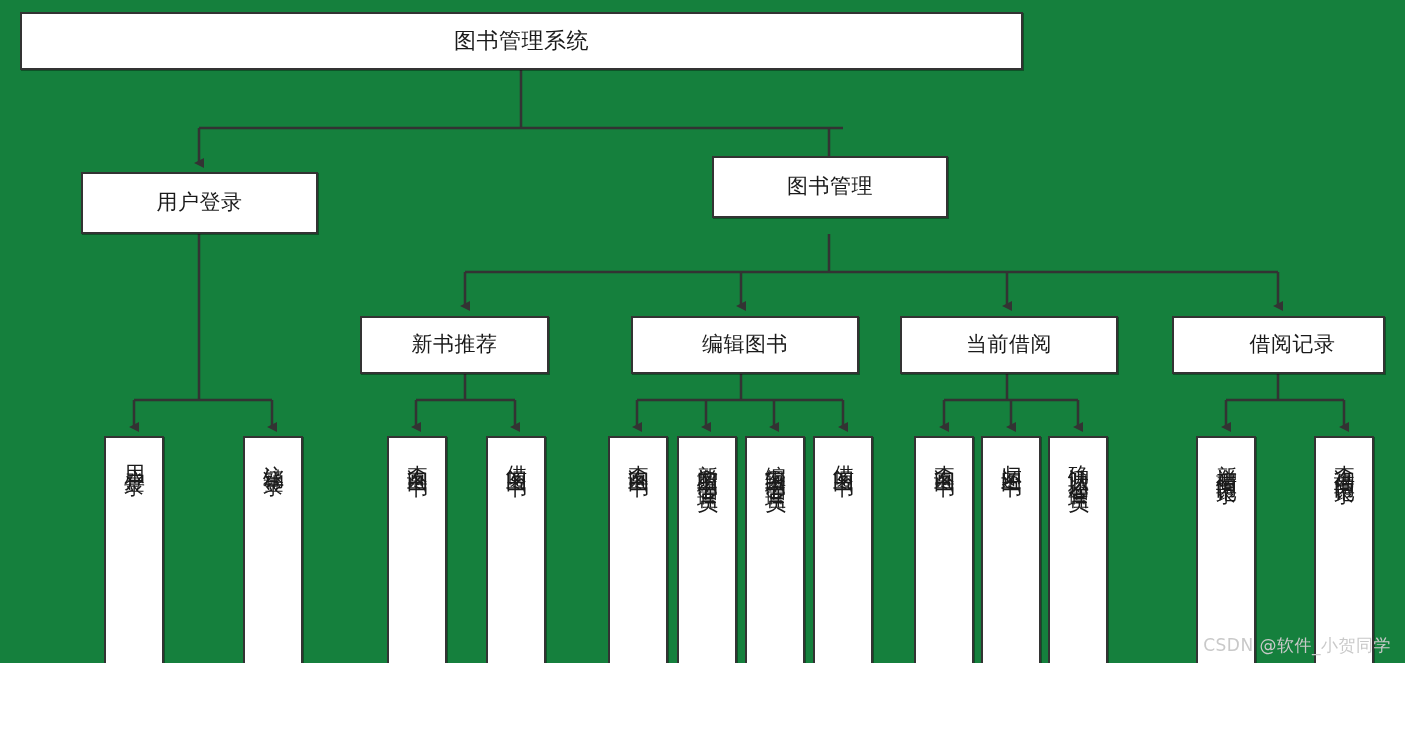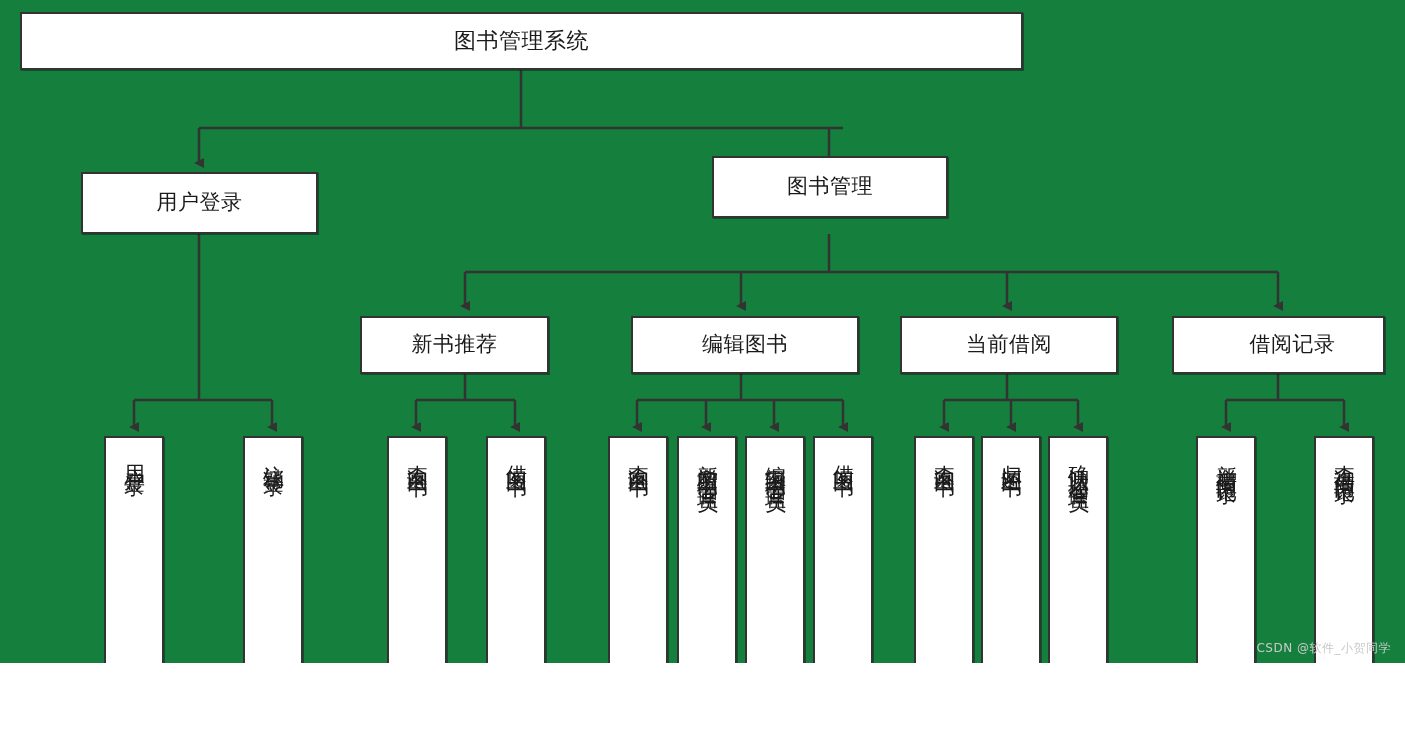--- a/index.html
+++ b/index.html
@@ -50,21 +50,21 @@
   .node.leaf {
     align-items: flex-start;
     justify-content: center;
     padding-top: 10px;
   }
   .node.root .lbl { font-size: 22px; }
   .watermark {
     position: absolute;
     right: 14px;
     bottom: 6px;
-    font-size: 12px;
+    font-size: 17px;
     color: #c9c9c9;
     letter-spacing: 0.5px;
     white-space: nowrap;
     user-select: none;
   }
 </style>
 </head>
 <body>
 
 <div id="canvas">

